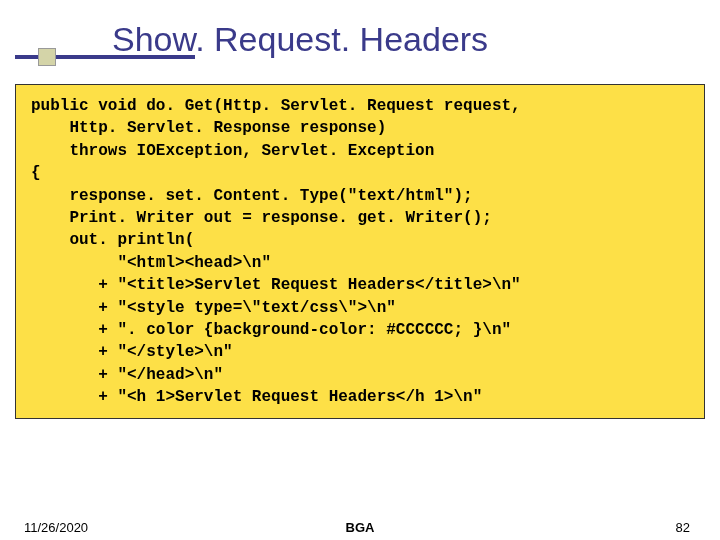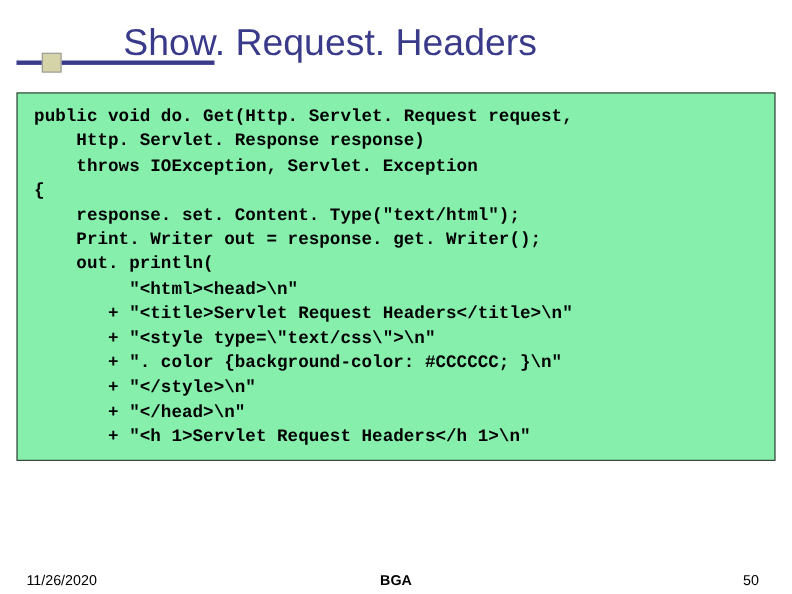--- a/index.html
+++ b/index.html
@@ -40,21 +40,21 @@
       font-size: 34px;
       font-weight: normal;
       color: #3a3a8a;
       padding-left: 100px;
       font-family: Verdana, Arial, sans-serif;
     }
     .code-box {
       margin: 10px 15px 10px 15px;
       border: 1px solid #333;
       padding: 10px 15px;
-      background: #86efac;
+      background: #fde047;
     }
     .code-text {
       font-family: 'Courier New', Courier, monospace;
       font-size: 16px;
       font-weight: bold;
       line-height: 1.4;
       white-space: pre;
       color: #000;
     }
     .footer {
@@ -102,14 +102,14 @@
        + "&lt;style type=\"text/css\"&gt;\n"
        + ". color {background-color: #CCCCCC; }\n"
        + "&lt;/style&gt;\n"
        + "&lt;/head&gt;\n"
        + "&lt;h 1&gt;Servlet Request Headers&lt;/h 1&gt;\n"</div>
 </div>
 
 <div class="footer">
   <span class="footer-date">11/26/2020</span>
   <span class="footer-center">BGA</span>
-  <span class="footer-page">50</span>
+  <span class="footer-page">82</span>
 </div>
 
 </body></html>

